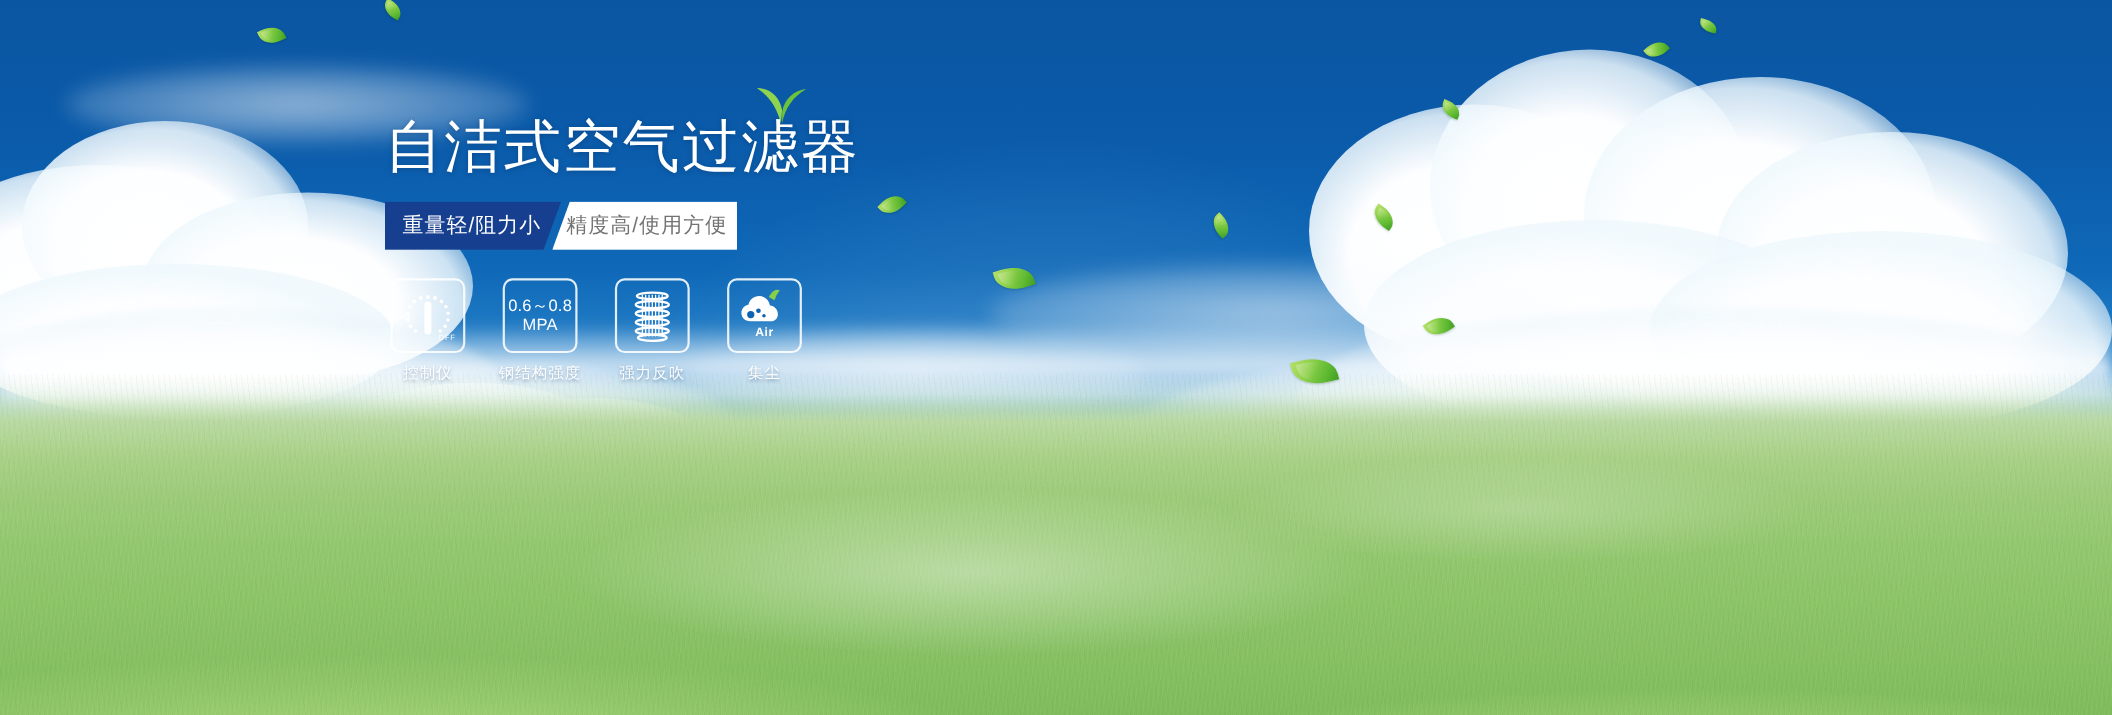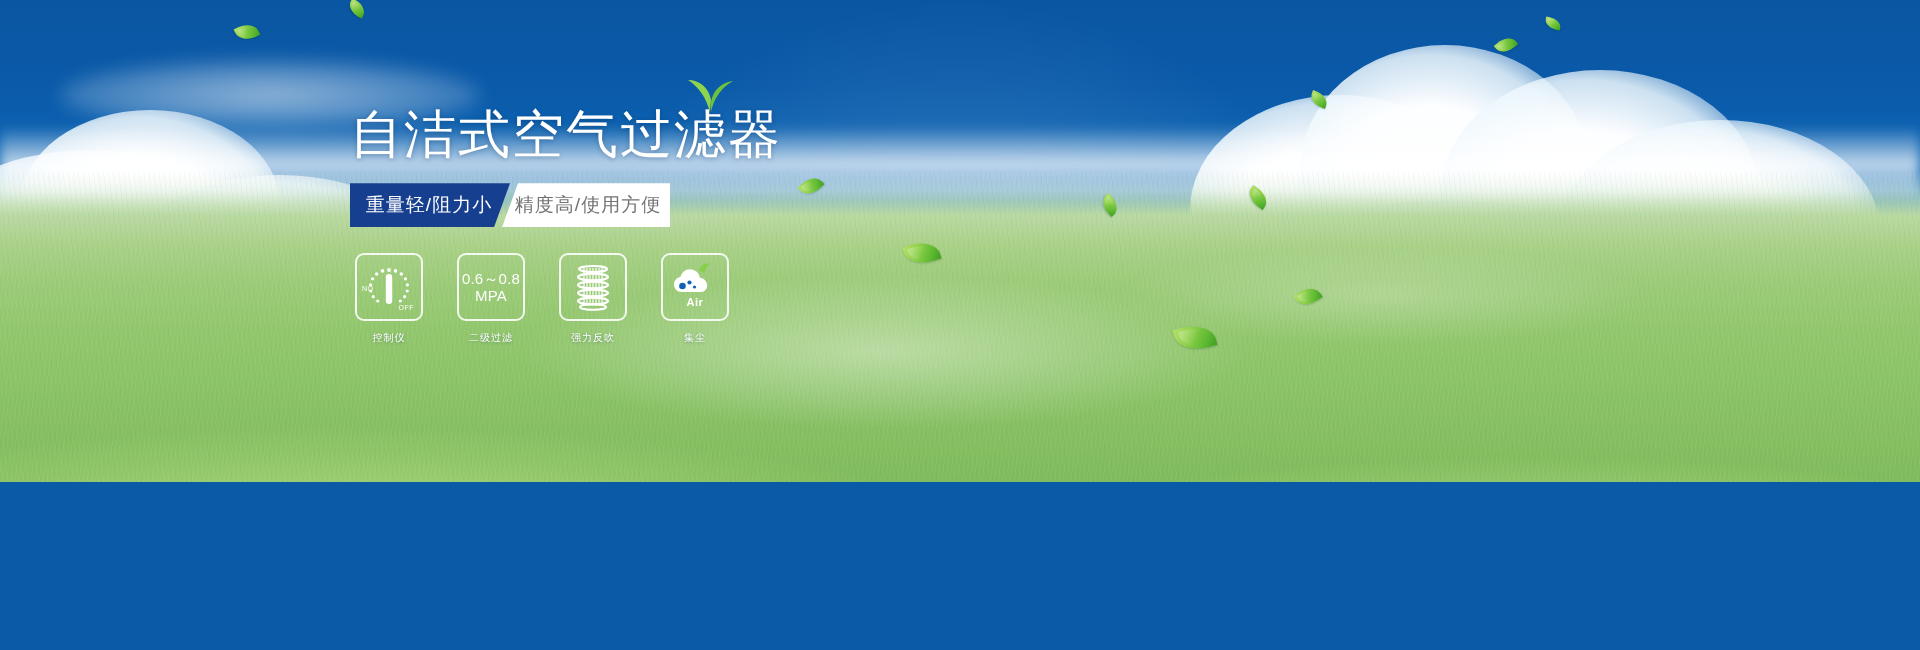--- a/index.html
+++ b/index.html
@@ -5,21 +5,21 @@
   * { margin:0; padding:0; box-sizing:border-box; }
   html,body { width:1920px; height:650px; overflow:hidden; }
   body {
     font-family:"Liberation Sans", sans-serif;
     background:#0b5aa8;
   }
 
   
   .banner {
     position:relative;
-    width:1920px; height:482px;
+    width:1920px; height:650px;
     overflow:hidden;
     background:
       radial-gradient(circle at 50% 92%, rgba(255,255,255,0.25) 0%, rgba(255,255,255,0) 42%),
       linear-gradient(to bottom,
         #0b56a2 0%,
         #0a5aa9 18%,
         #0f69b8 38%,
         #2b86cc 52%,
         #62aedd 60%,
         #a8d2ea 66%,
@@ -160,21 +160,21 @@
     display:flex; align-items:center; justify-content:center;
     color:#ffffff;
     position:relative;
   }
   .feature-text {
     font-size:15px; line-height:1.18; color:#ffffff; letter-spacing:0.2px;
     text-align:center;
   }
   .feature-label {
     margin-top:10px;
-    font-size:10px;
+    font-size:14px;
     color:#ffffff;
     letter-spacing:1px;
     white-space:nowrap;
     text-shadow:0 1px 3px rgba(0,40,90,0.35);
   }
   .gauge-no, .gauge-off {
     position:absolute; font-size:7px; color:#ffffff; letter-spacing:0.5px;
   }
   .gauge-no { left:5px; top:30px; }
   .gauge-off { right:7px; bottom:8px; }
@@ -283,21 +283,21 @@
           <span class="gauge-off">OFF</span>
         </div>
         <div class="feature-label">控制仪</div>
       </div>
 
       <div class="feature">
         <div class="feature-box">
           <div class="feature-text" style="white-space:pre-line;">0.6～0.8
 MPA</div>
         </div>
-        <div class="feature-label">二级过滤</div>
+        <div class="feature-label">钢结构强度</div>
       </div>
 
       <div class="feature">
         <div class="feature-box">
           <svg width="46" height="48" viewBox="0 0 46 48">
             <g stroke="#ffffff" stroke-width="1.15" fill="none">
               <line x1="14" y1="5" x2="14" y2="43"></line>
               <line x1="17" y1="5" x2="17" y2="43"></line>
               <line x1="20" y1="5" x2="20" y2="43"></line>
               <line x1="23" y1="5" x2="23" y2="43"></line>

